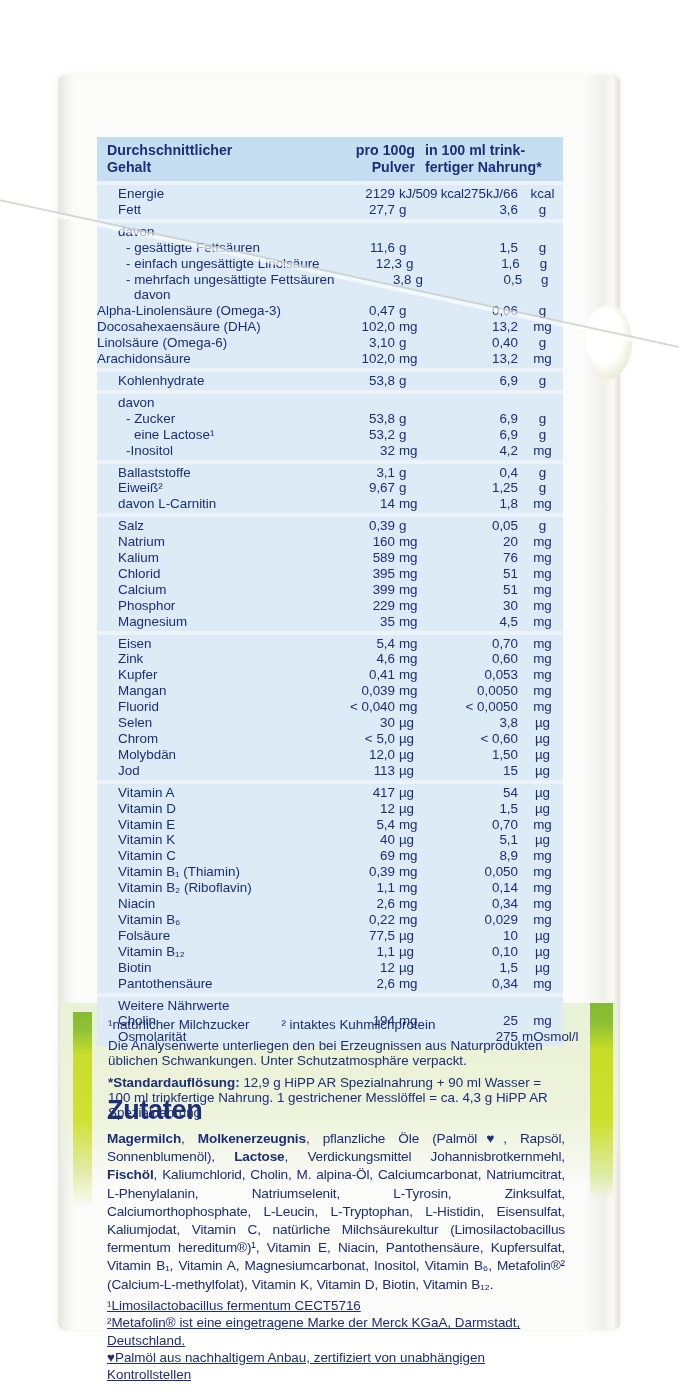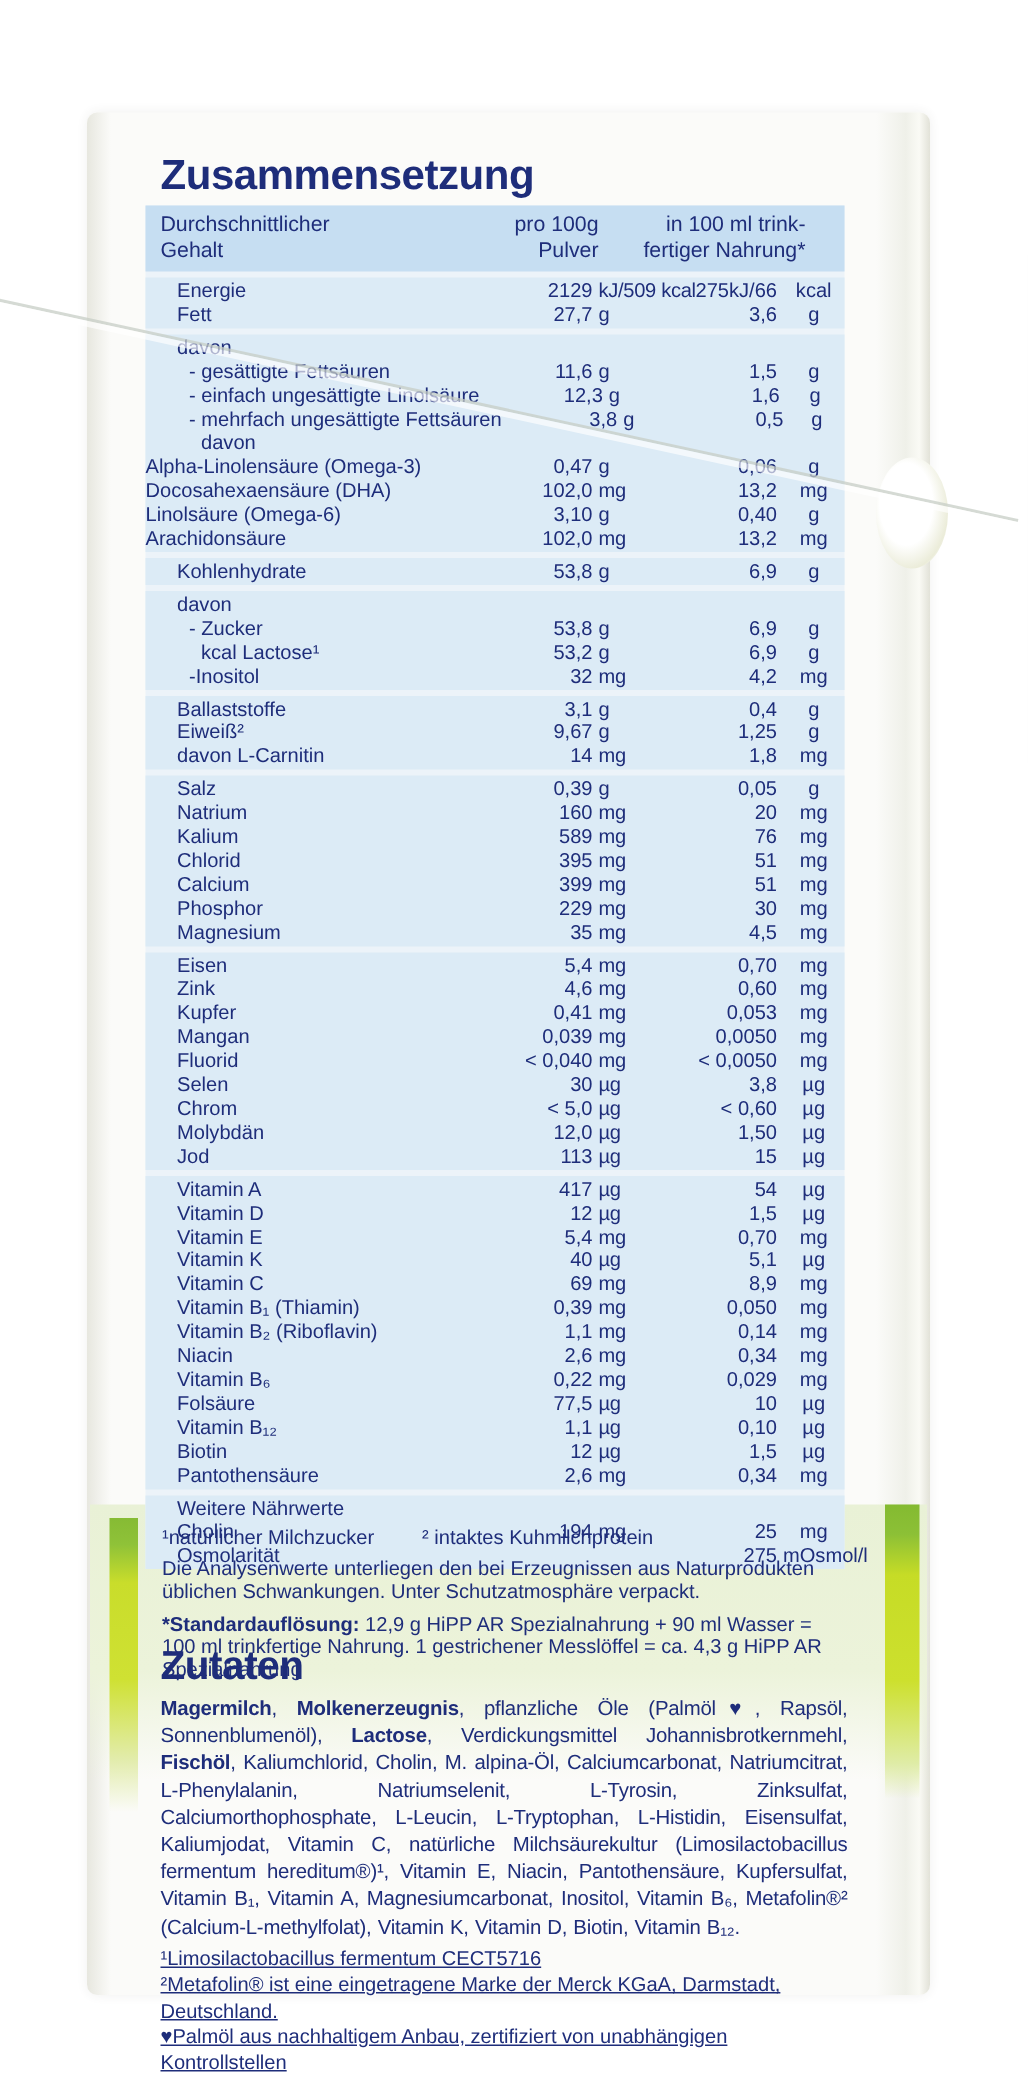--- a/index.html
+++ b/index.html
@@ -24,25 +24,25 @@
   .crease .hl{position:absolute;left:0;top:1.5px;width:100%;height:4px;background:#ffffff;opacity:.65;}
   
   .blob{position:absolute;left:584px;top:305px;width:48px;height:74px;border-radius:50%;z-index:25;
        background:radial-gradient(ellipse at 42% 42%,#ffffff 45%,#ebecd9 72%,#ffffff 88%);}
   
   .title{position:absolute;left:49px;top:26px;font-size:28px;font-weight:bold;
        color:var(--navy);letter-spacing:-.3px;}
   
   .panel{position:absolute;left:39px;top:62px;width:466px;display:flex;
        flex-direction:column;gap:4px;background:var(--gap);z-index:10;}
-  .thead{background:var(--hdr);display:flex;padding:5px 16px 6px 0;font-weight:normal;
+  .thead{background:var(--hdr);display:flex;padding:5px 0 6px 0;font-weight:bold;
        font-size:14.2px;line-height:16.5px;color:var(--navy);}
   .thead .h-label{flex:1;padding-left:10px;white-space:pre-line;}
   .thead .h-c1{width:152px;text-align:right;white-space:pre-line;}
-  .thead .h-c2{width:128px;margin-left:10px;margin-right:10px;text-align:right;white-space:pre-line;}
+  .thead .h-c2{width:128px;margin-left:10px;margin-right:10px;white-space:pre-line;}
   .tbody{display:flex;flex-direction:column;gap:4px;}
   .group{background:var(--bodyblue);padding:1px 0;}
   .row{display:flex;font-size:13.4px;line-height:15.9px;color:var(--navy);}
   .lbl{flex:1;white-space:nowrap;}
   .i0{padding-left:21px;}.i1{padding-left:29px;}.i2{padding-left:37px;}.i3{}
   .n1{width:86px;text-align:right;white-space:nowrap;}
   .u1{width:60px;margin-left:4px;text-align:left;white-space:nowrap;letter-spacing:-.2px;}
   .n2{width:59px;text-align:right;white-space:nowrap;}
   .u2{width:41px;margin-left:4px;text-align:center;white-space:nowrap;}
   
@@ -73,21 +73,20 @@
 <div class="stage">
   <div class="box">
     <div class="edge-left"></div>
     <div class="edge-right"></div>
     <div class="edge-bottom"></div>
 
     <div class="greenband"></div>
     <div class="stripe-l"></div>
     <div class="stripe-r"></div>
 
-    <div class="title">Zusammensetzung</div>
 
     <div class="panel">
       <div class="thead">
         <div class="h-label">Durchschnittlicher
 Gehalt</div>
         <div class="h-c1">pro 100g
 Pulver</div>
         <div class="h-c2">in 100 ml trink-
 fertiger Nahrung*</div>
       </div>
@@ -191,21 +190,21 @@
               <div class="u2"></div>
             </div>
             <div class="row">
               <div class="lbl i1">- Zucker</div>
               <div class="n1">53,8</div>
               <div class="u1">g</div>
               <div class="n2">6,9</div>
               <div class="u2">g</div>
             </div>
             <div class="row">
-              <div class="lbl i2">kcal Lactose¹</div>
+              <div class="lbl i2">eine Lactose¹</div>
               <div class="n1">53,2</div>
               <div class="u1">g</div>
               <div class="n2">6,9</div>
               <div class="u2">g</div>
             </div>
             <div class="row">
               <div class="lbl i1">-Inositol</div>
               <div class="n1">32</div>
               <div class="u1">mg</div>
               <div class="n2">4,2</div>

